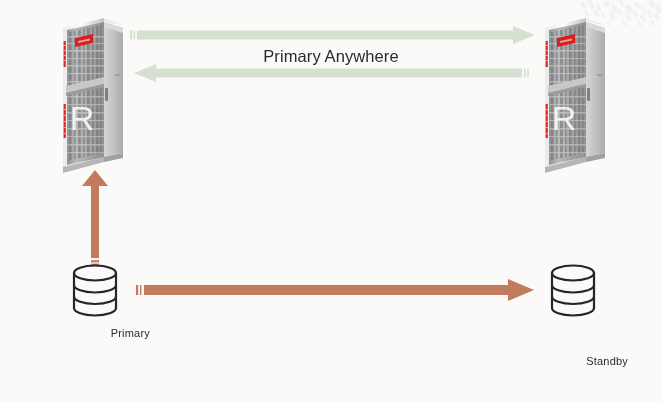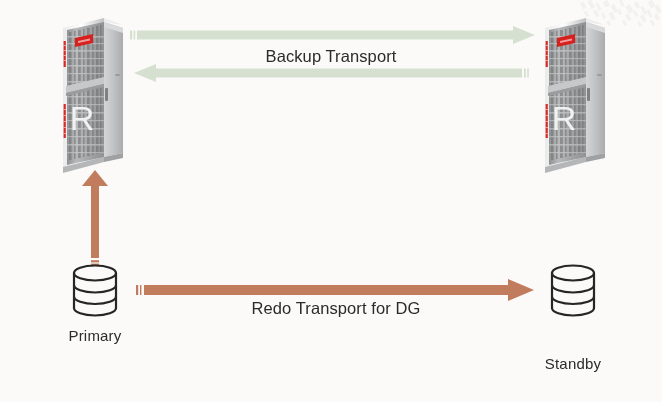--- a/index.html
+++ b/index.html
@@ -28,24 +28,24 @@
     width: 85px; height: 34px;
     opacity: 0.75;
     pointer-events: none;
   }
 
   
   .rack { width: 78px; height: 165px; }
 
   
   .node-label {
-    font-size: 15px;
+    font-size: 11px;
     color: #2b2b2b;
     letter-spacing: 0.2px;
-    text-align: center;
+    text-align: right;
     white-space: nowrap;
   }
   .flow-label {
     font-size: 16.5px;
     color: #2b2b2b;
     letter-spacing: 0.1px;
     white-space: nowrap;
     text-align: center;
   }
 
@@ -275,21 +275,21 @@
     <rect x="3.6" y="4.5" width="1.6" height="9" fill="#d5e0d1"></rect>
     <polygon points="7,4.5 383,4.5 383,0 405,9 383,18 383,13.5 7,13.5" fill="#d5e0d1"></polygon>
   </svg>
 
   <svg class="abs arrow-svg" style="left:134px; top:64px;" viewBox="0 0 396 18" width="396" height="18">
     <polygon points="0,9 22,0 22,4.5 388,4.5 388,13.5 22,13.5 22,18" fill="#d5e0d1"></polygon>
     <rect x="390" y="4.5" width="1.8" height="9" fill="#d5e0d1"></rect>
     <rect x="393.2" y="4.5" width="1.6" height="9" fill="#d5e0d1"></rect>
   </svg>
 
-  <div class="abs flow-label" style="left:131px; top:47px; width:400px;">Backup Transport</div>
+  <div class="abs flow-label" style="left:131px; top:47px; width:400px;">Primary Anywhere</div>
 
   <svg class="abs arrow-svg" style="left:78px; top:170px;" viewBox="0 0 34 98" width="34" height="98">
     <polygon points="17,0 30,16 21,16 21,88 13,88 13,16 4,16" fill="#c17c5e"></polygon>
     <rect x="13" y="90.2" width="8" height="2.2" fill="#c17c5e"></rect>
     <rect x="13" y="93.6" width="8" height="1.8" fill="#c17c5e"></rect>
   </svg>
 
   <svg class="abs" style="left:70px; top:263px;" viewBox="0 0 50 55" width="50" height="55">
     <g fill="none" stroke="#262626" stroke-width="2.2" stroke-linecap="round">
       <path d="M4,10 L4,45"></path>
@@ -302,21 +302,20 @@
   </svg>
 
   <div class="abs node-label" style="left:40px; top:327px; width:110px;">Primary</div>
 
   <svg class="abs arrow-svg" style="left:136px; top:279px;" viewBox="0 0 400 22" width="400" height="22">
     <rect x="0" y="6" width="2.2" height="10" fill="#c17c5e"></rect>
     <rect x="4" y="6" width="1.4" height="10" fill="#c17c5e"></rect>
     <polygon points="8,6 372,6 372,0 398,11 372,22 372,16 8,16" fill="#c17c5e"></polygon>
   </svg>
 
-  <div class="abs flow-label" style="left:136px; top:299px; width:400px;">Redo Transport for DG</div>
 
   <svg class="abs" style="left:548px; top:263px;" viewBox="0 0 50 55" width="50" height="55">
     <g fill="none" stroke="#262626" stroke-width="2.2" stroke-linecap="round">
       <path d="M4,10 L4,45"></path>
       <path d="M46,10 L46,45"></path>
       <ellipse cx="25" cy="10" rx="21" ry="7.5"></ellipse>
       <path d="M4,45 A21,7.5 0 0 0 46,45"></path>
       <path d="M4,22 A21,7.5 0 0 0 46,22"></path>
       <path d="M4,33.5 A21,7.5 0 0 0 46,33.5"></path>
     </g>

